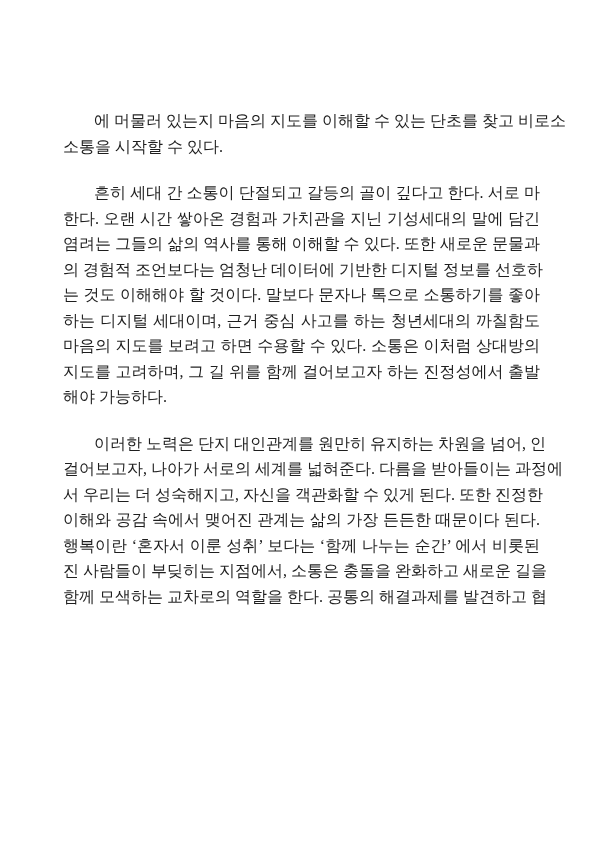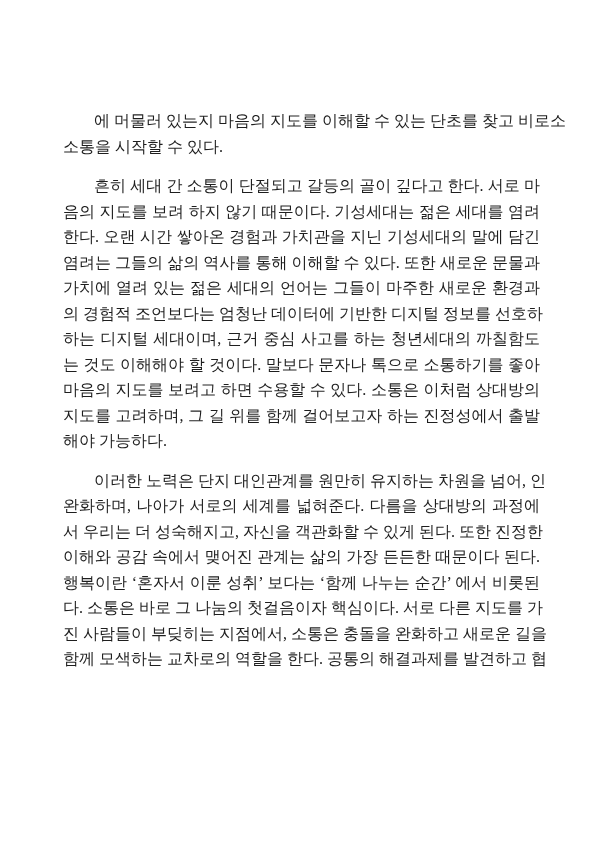--- a/index.html
+++ b/index.html
@@ -19,21 +19,21 @@
   .text-block {
     position: absolute;
     left: 63px;
     top: 108px;
     width: 477px;
   }
   .para {
     margin: 0;
   }
   .para + .para {
-    margin-top: 14px;
+    margin-top: 21px;
   }
   .line {
     font-size: 16px;
     line-height: 25.5px;
     text-align: justify;
     text-align-last: justify;
     white-space: nowrap;
     overflow: visible;
   }
   .line.indent {
@@ -76,39 +76,36 @@
 
   <div class="text-block">
 
     <div class="para">
       <div class="line indent">에 머물러 있는지 마음의 지도를 이해할 수 있는 단초를 찾고 비로소</div>
       <div class="line short">소통을 시작할 수 있다.</div>
     </div>
 
     <div class="para">
       <div class="line indent">흔히 세대 간 소통이 단절되고 갈등의 골이 깊다고 한다. 서로 마</div>
-      <div class="line">음의 지도를 보려 하지 않기 때문이다. 기성세대는 젊은 세대를 염려</div>
       <div class="line">한다. 오랜 시간 쌓아온 경험과 가치관을 지닌 기성세대의 말에 담긴</div>
       <div class="line">염려는 그들의 삶의 역사를 통해 이해할 수 있다. 또한 새로운 문물과</div>
-      <div class="line">가치에 열려 있는 젊은 세대의 언어는 그들이 마주한 새로운 환경과</div>
       <div class="line">의 경험적 조언보다는 엄청난 데이터에 기반한 디지털 정보를 선호하</div>
+      <div class="line">는 것도 이해해야 할 것이다. 말보다 문자나 톡으로 소통하기를 좋아</div>
       <div class="line">하는 디지털 세대이며, 근거 중심 사고를 하는 청년세대의 까칠함도</div>
-      <div class="line">는 것도 이해해야 할 것이다. 말보다 문자나 톡으로 소통하기를 좋아</div>
       <div class="line">마음의 지도를 보려고 하면 수용할 수 있다. 소통은 이처럼 상대방의</div>
       <div class="line">지도를 고려하며, 그 길 위를 함께 걸어보고자 하는 진정성에서 출발</div>
       <div class="line short">해야 가능하다.</div>
     </div>
 
     <div class="para">
       <div class="line indent">이러한 노력은 단지 대인관계를 원만히 유지하는 차원을 넘어, 인</div>
-      <div class="line">완화하며, 나아가 서로의 세계를 넓혀준다. 다름을 상대방의 과정에</div>
+      <div class="line">걸어보고자, 나아가 서로의 세계를 넓혀준다. 다름을 받아들이는 과정에</div>
       <div class="line">서 우리는 더 성숙해지고, 자신을 객관화할 수 있게 된다. 또한 진정한</div>
       <div class="line">이해와 공감 속에서 맺어진 관계는 삶의 가장 든든한 때문이다 된다.</div>
       <div class="line">행복이란 ‘혼자서 이룬 성취’ 보다는 ‘함께 나누는 순간’ 에서 비롯된</div>
-      <div class="line">다. 소통은 바로 그 나눔의 첫걸음이자 핵심이다. 서로 다른 지도를 가</div>
       <div class="line">진 사람들이 부딪히는 지점에서, 소통은 충돌을 완화하고 새로운 길을</div>
       <div class="line">함께 모색하는 교차로의 역할을 한다. 공통의 해결과제를 발견하고 협</div>
     </div>
 
   </div>
 
   <div class="footer">
     <span class="pagenum">264</span>
     <span class="sep">■</span>
     <span class="section">수필</span>

